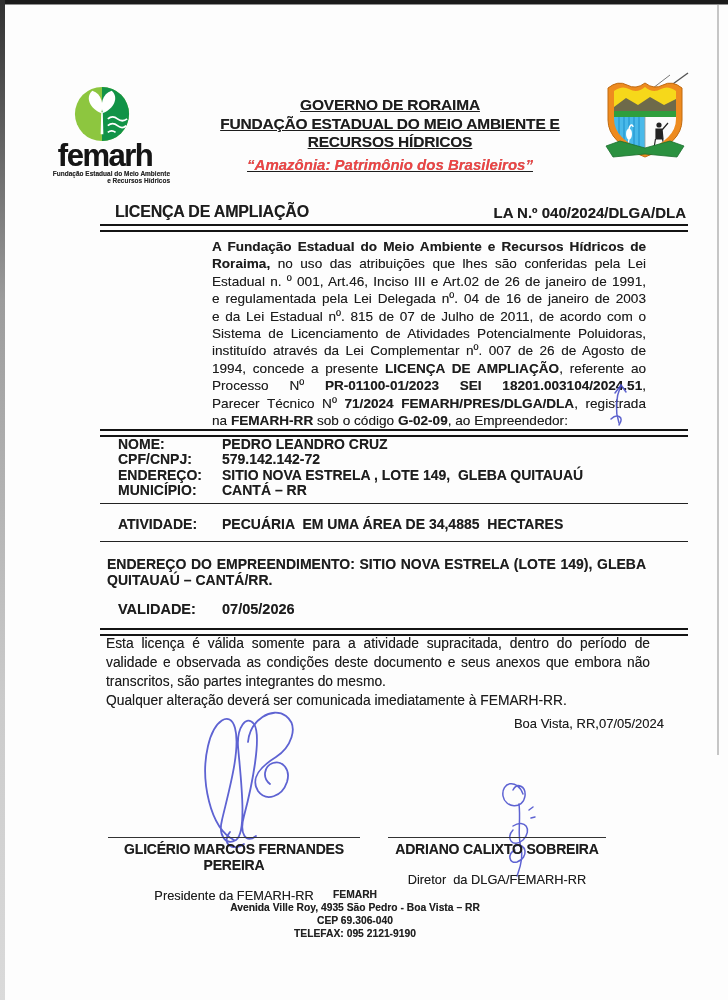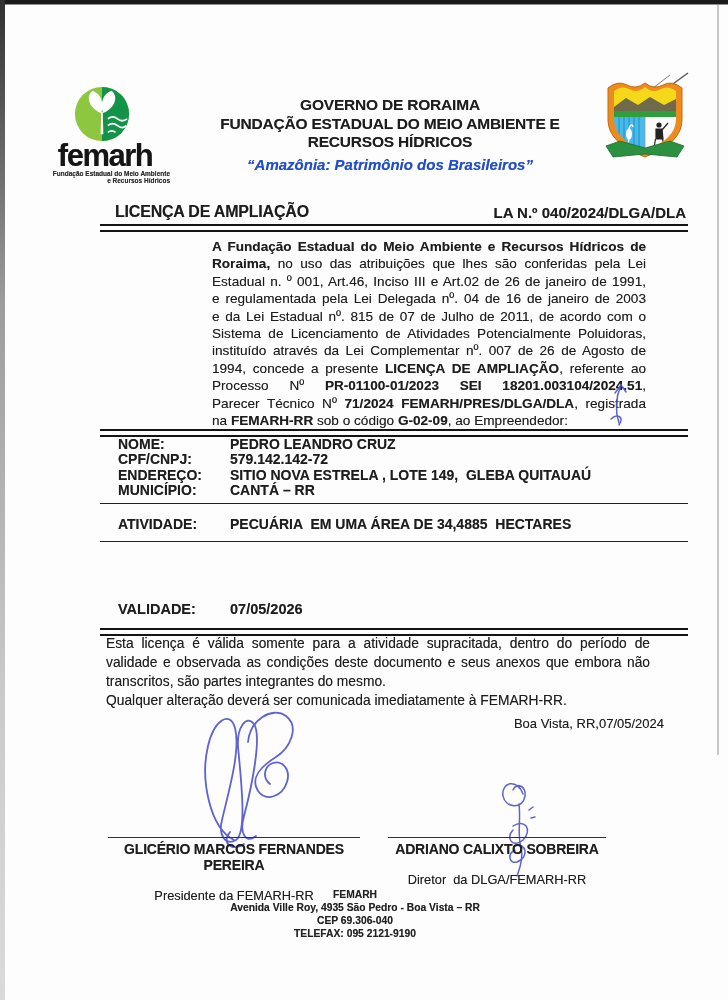--- a/index.html
+++ b/index.html
@@ -11,41 +11,41 @@
   .edge-top2{position:absolute;left:0;top:4px;width:728px;height:1px;background:#8f8f8f;}
   .edge-left{position:absolute;left:0;top:0;width:5px;height:1000px;
              background:linear-gradient(#303030 0%,#9c9c9c 30%,#cbcbcb 70%,#dadada 100%);}
   .edge-right{position:absolute;left:717px;top:5px;width:2px;height:750px;background:#c6c6c6;}
   
   .logo-circle{position:absolute;left:73px;top:85px;width:58px;height:58px;}
   .brand{position:absolute;left:40px;top:138px;width:130px;text-align:center;
          font-size:31px;font-weight:bold;letter-spacing:-1.5px;color:#151515;}
   .tagline{position:absolute;left:26px;top:170px;width:144px;text-align:right;
            font-size:6.5px;line-height:7.2px;color:#2a2a2a;font-weight:bold;}
-  .orghead{position:absolute;left:218px;top:96px;width:344px;text-align:center;}
+  .orghead{position:absolute;left:218px;top:96px;width:344px;text-align:center;text-decoration:underline;}
   .orghead .l{font-size:15.5px;font-weight:bold;line-height:18.6px;letter-spacing:-.2px;}
   .motto{margin-top:4px;font-size:15px;font-weight:bold;font-style:italic;}
   .crest{position:absolute;left:598px;top:70px;width:94px;height:100px;}
   
   .doc-title{position:absolute;left:115px;top:203px;font-size:16px;font-weight:bold;letter-spacing:-.2px;}
   .doc-number{position:absolute;right:42px;top:204px;font-size:15px;font-weight:bold;}
   .dline{position:absolute;left:100px;width:588px;height:4px;
          border-top:2.2px solid #141414;border-bottom:2.2px solid #141414;}
   .sline{position:absolute;left:100px;width:588px;border-top:1.6px solid #222;}
   #dline1{top:224px}#dline2{top:429px}#dline3{top:628px}
   #sline1{top:503px}#sline2{top:541px}
   
   #grant{position:absolute;left:212px;top:238px;width:434px;font-size:13.6px;line-height:17.4px;}
   .pline{white-space:normal;}
   .pline.just{text-align:justify;text-align-last:justify;}
   .b{font-weight:bold;text-align:right;}
   #holder{position:absolute;left:118px;top:437px;width:560px;font-size:14px;
           font-weight:bold;line-height:15.4px;}
   .frow{display:flex;}
-  .lab{width:112px;flex:none;}
+  .lab{width:104px;flex:none;}
   .val{white-space:pre-wrap;}
   #activity{position:absolute;left:118px;top:516px;width:560px;font-size:14px;font-weight:bold;}
   #entaddr{position:absolute;left:107px;top:556px;width:539px;font-size:14px;
            font-weight:bold;line-height:16.4px;}
   #validity{position:absolute;left:118px;top:601px;width:560px;font-size:14.5px;font-weight:bold;}
   #conditions{position:absolute;left:106px;top:634px;width:544px;font-size:13.8px;line-height:19.1px;}
   .dateline{position:absolute;right:64px;top:716px;font-size:13px;}
   
   .sigmark{position:absolute;}
   #sigmark1{left:190px;top:702px;}
@@ -82,21 +82,21 @@
   <div class="brand">femarh</div>
   <div class="tagline">
     <div>Fundação Estadual do Meio Ambiente</div>
     <div>e Recursos Hídricos</div>
   </div>
 
   <div class="orghead">
     <div class="l">GOVERNO DE RORAIMA</div>
     <div class="l">FUNDAÇÃO ESTADUAL DO MEIO AMBIENTE E</div>
     <div class="l">RECURSOS HÍDRICOS</div>
-    <div class="motto" style="color:#1d4ed8">“Amazônia: Patrimônio dos Brasileiros”</div>
+    <div class="motto" style="color:#ef4444">“Amazônia: Patrimônio dos Brasileiros”</div>
   </div>
 
   <svg class="crest" viewBox="0 0 94 100">
     <line x1="50" y1="32" x2="90" y2="3" stroke="#555" stroke-width="1.4"></line>
     <line x1="42" y1="28" x2="72" y2="5" stroke="#7a7a7a" stroke-width="1"></line>
     <path d="M10 18 Q20 10 29 15 Q38 20 47 13 Q56 20 65 15 Q74 10 84 18 L84 50 Q84 73 47 87 Q10 73 10 50 Z" fill="#ee8b1f" stroke="#c06a10" stroke-width="1"></path>
     <clipPath id="cin">
         <path d="M16 21 Q24 15 31 19 Q39 24 47 17 Q55 24 63 19 Q70 15 78 21 L78 49 Q78 69 47 81 Q16 69 16 49 Z"></path>
       </clipPath>
     <g clip-path="url(#cin)">
@@ -163,20 +163,24 @@
     </div>
   <div class="sline" id="sline1"></div>
 
   <div id="activity" class="frow">
     <span class="lab">ATIVIDADE:</span>
     <span class="val">PECUÁRIA  EM UMA ÁREA DE 34,4885  HECTARES</span>
   </div>
 
   <div class="sline" id="sline2"></div>
 
+  <div id="entaddr">
+      <div class="pline just"><span>ENDEREÇO DO EMPREENDIMENTO: SITIO NOVA ESTRELA (LOTE 149), GLEBA</span></div>
+      <div class="pline"><span>QUITAUAÚ – CANTÁ/RR.</span></div>
+    </div>
 
   <div id="validity" class="frow">
     <span class="lab">VALIDADE:</span>
     <span class="val">07/05/2026</span>
   </div>
 
   <div class="dline" id="dline3"></div>
 
   <div id="conditions">
       <div class="pline just"><span>Esta licença é válida somente para a atividade supracitada, dentro do período de</span></div>

